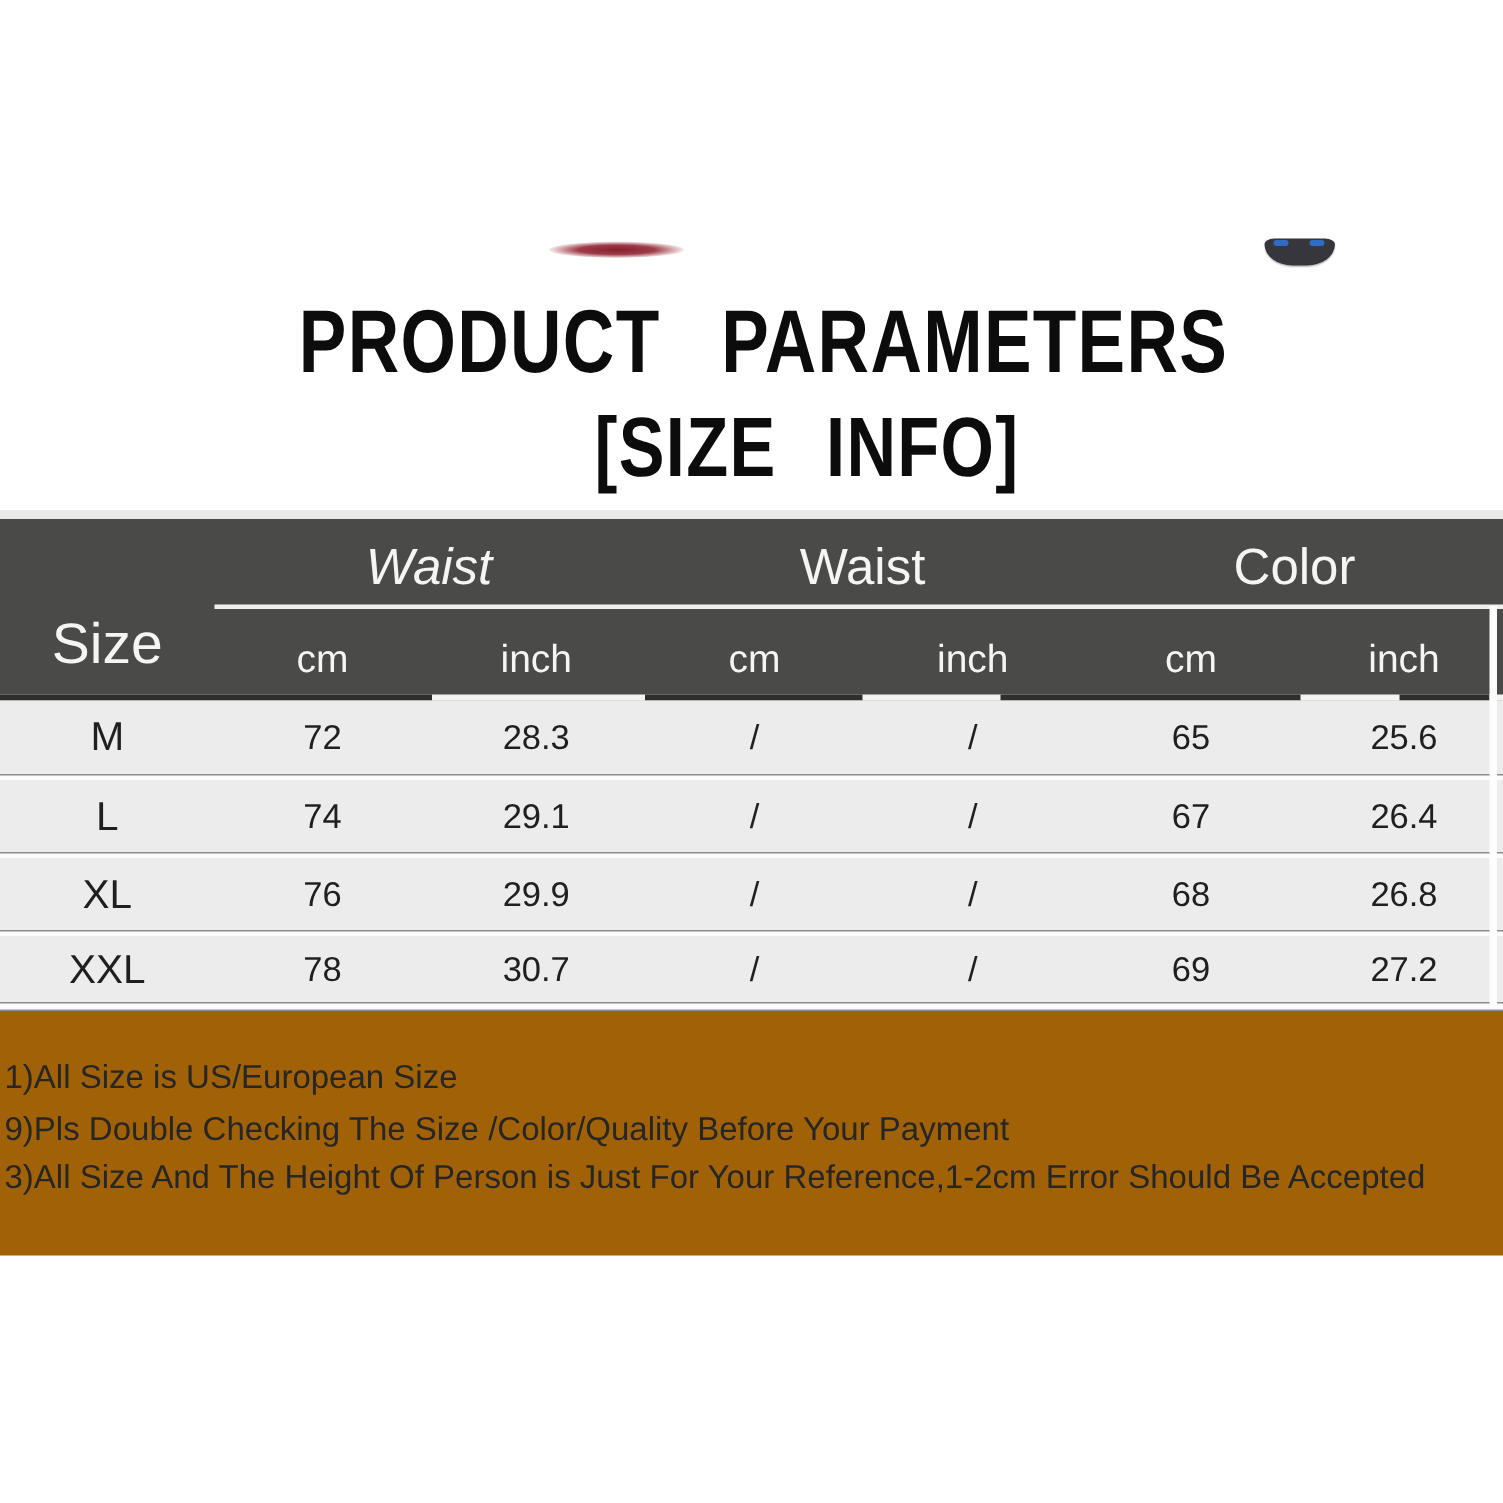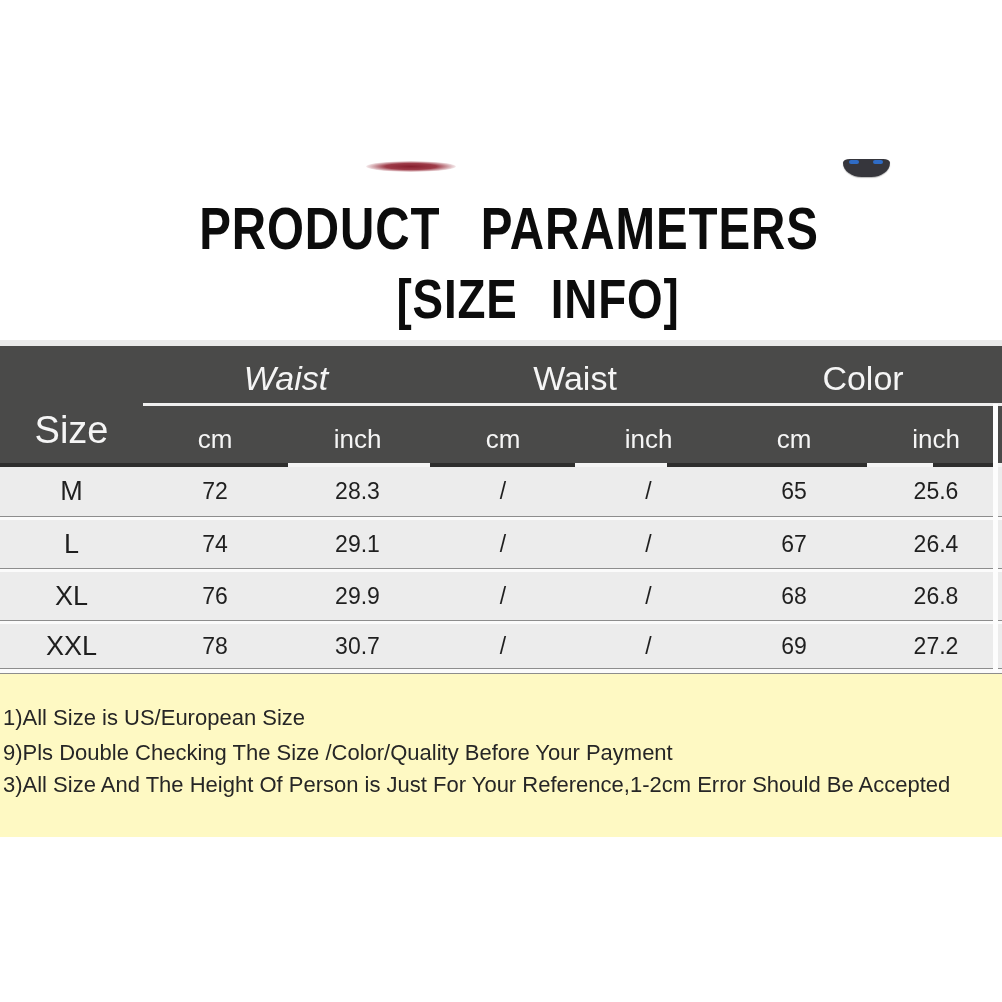--- a/index.html
+++ b/index.html
@@ -56,21 +56,21 @@
   .row-l{top:520px;height:48px;} .row-l .cell{line-height:48px;}
   .row-xl{top:572px;height:62px;} .row-xl .cell{line-height:48px;}
   .row-xxl{top:624px;height:44px;} .row-xxl .cell{line-height:44px;}
   .rsep{
     position:absolute;left:0;width:1002px;height:4px;background:#fbfbfb;
     border-top:1.5px solid #8d8d8d;border-bottom:1.5px solid #8d8d8d;box-sizing:content-box;
   }
   .sep1{top:516px;} .sep2{top:568px;} .sep3{top:620px;} .sep4{top:668px;}
   .right-gap{position:absolute;left:993px;top:404px;width:5px;height:268px;background:#fdfdfd;}
   
-  .notes-panel{position:absolute;top:674px;left:0;width:1002px;height:163px;background:#fef9c3;}
+  .notes-panel{position:absolute;top:674px;left:0;width:1002px;height:163px;background:#a16207;}
   .note{position:absolute;left:3px;width:990px;font-size:22px;color:#262626;white-space:nowrap;}
   .note-1{top:31px;} .note-2{top:66px;} .note-3{top:98px;}
 </style>
 </head>
 <body>
 
 <div id="canvas">
 
   <div class="frag-red"></div>
   <div class="frag-dark">

